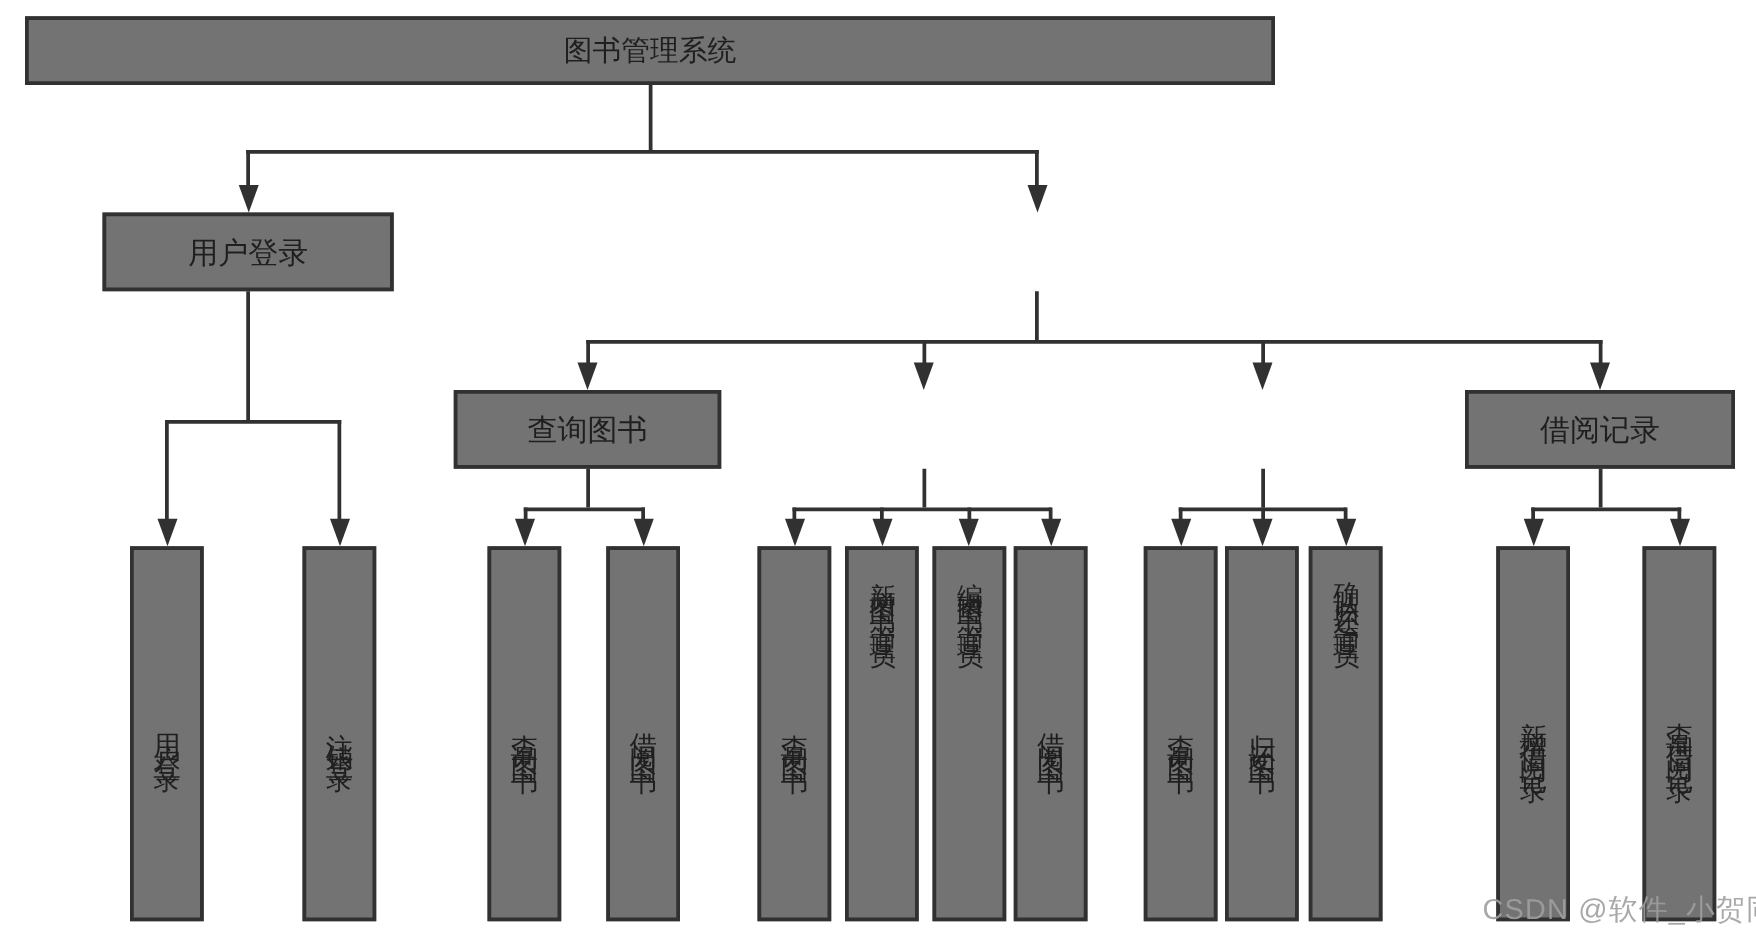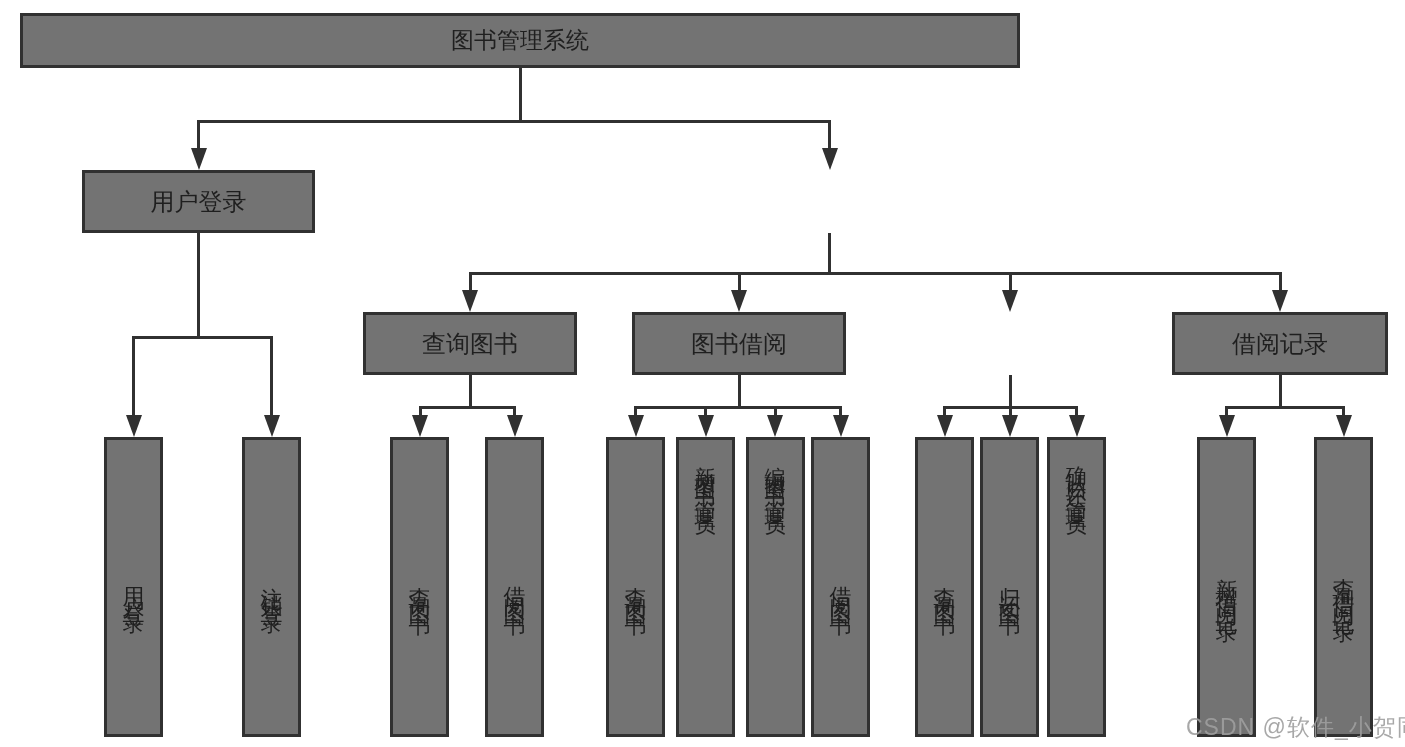--- a/index.html
+++ b/index.html
@@ -101,23 +101,20 @@
   <div class="vl" style="left:737.5px;top:272px;height:20px;"></div>
   <div class="ar" style="left:731px;top:290px;"></div>
   <div class="vl" style="left:1008.5px;top:272px;height:20px;"></div>
   <div class="ar" style="left:1002px;top:290px;"></div>
   <div class="vl" style="left:1278.5px;top:272px;height:20px;"></div>
   <div class="ar" style="left:1272px;top:290px;"></div>
 
   <div class="node hnode" style="left:363px;top:312px;width:214px;height:63px;">
     <span>查询图书</span>
   </div>
-  <div class="node hnode" style="left:632px;top:312px;width:214px;height:63px;">
-    <span>图书借阅</span>
-  </div>
   <div class="node hnode" style="left:1172px;top:312px;width:216px;height:63px;">
     <span>借阅记录</span>
   </div>
 
   <div class="vl" style="left:468.5px;top:375px;height:31px;"></div>
   <div class="hl" style="left:418.5px;top:406px;width:97px;"></div>
   <div class="vl" style="left:418.5px;top:406px;height:11px;"></div>
   <div class="ar" style="left:412px;top:415px;"></div>
   <div class="vl" style="left:513px;top:406px;height:11px;"></div>
   <div class="ar" style="left:506.5px;top:415px;"></div>

